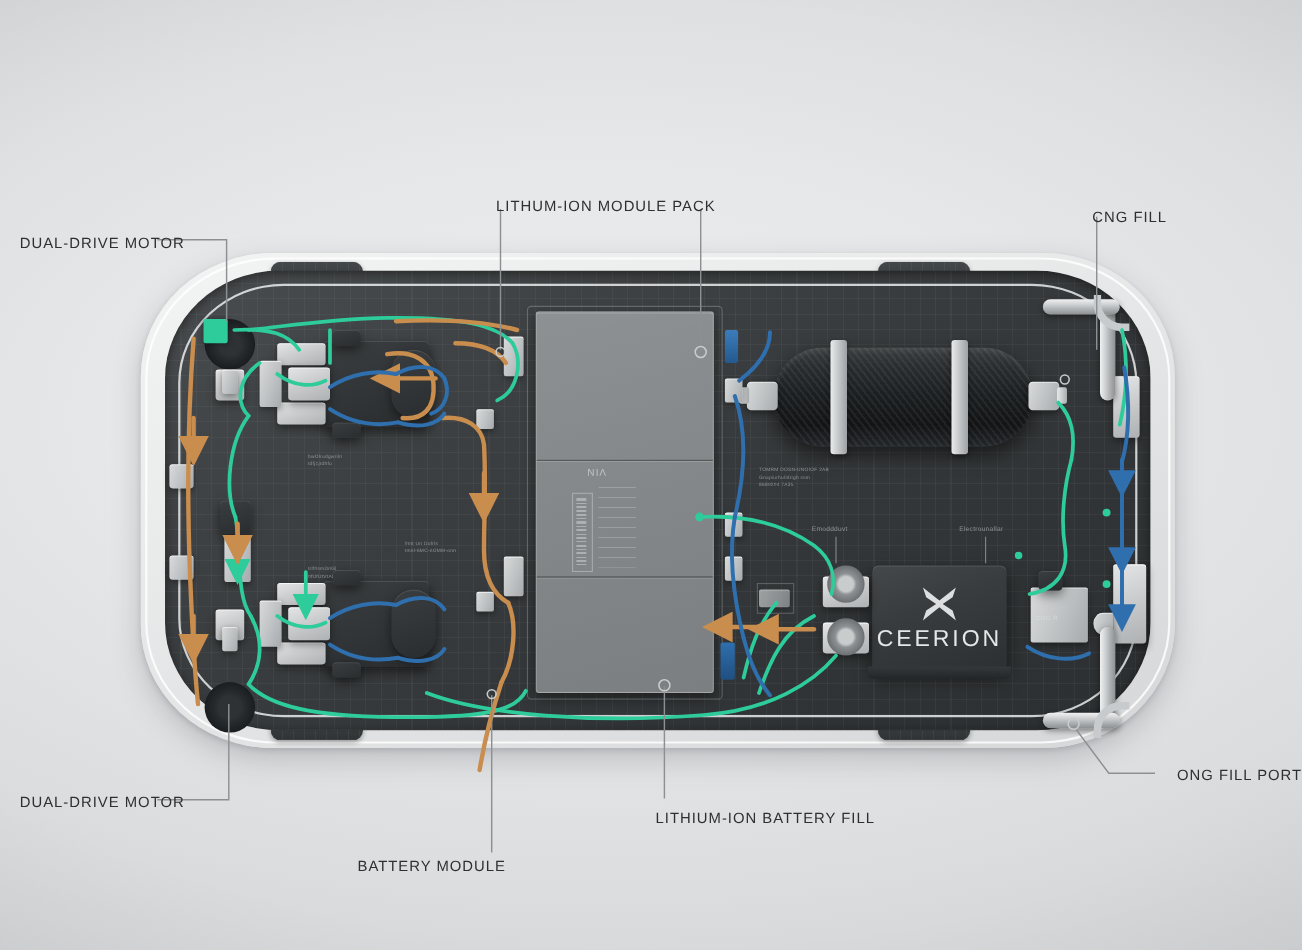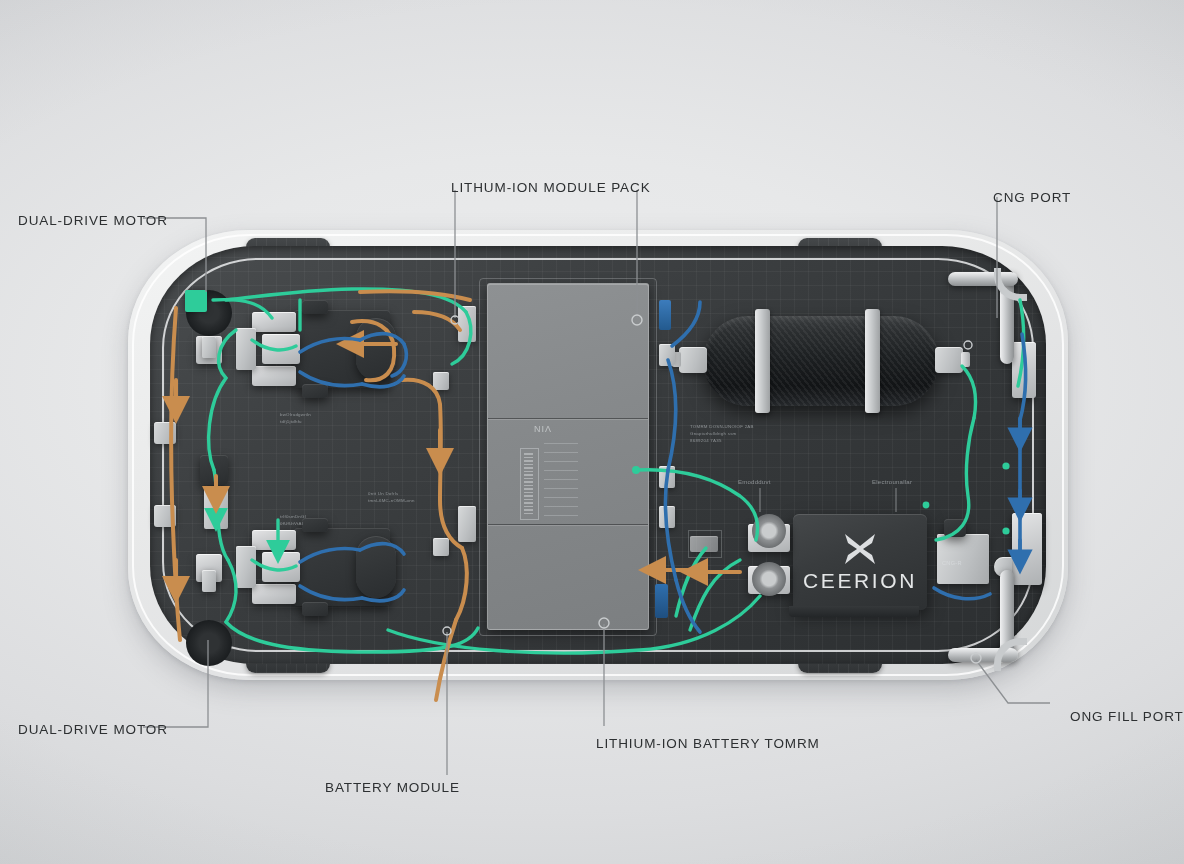--- a/index.html
+++ b/index.html
@@ -178,21 +178,21 @@
 
   <div class="comp tank" style="left:703px;top:316px;width:236px;height:90px;">
     <div class="tank-strap" style="left:52px;"></div>
     <div class="tank-strap" style="left:162px;"></div>
   </div>
   <div class="comp mod-silver2" style="left:679px;top:347px;width:28px;height:26px;border-radius:4px;"></div>
   <div class="comp mod-silver2" style="left:935px;top:347px;width:28px;height:26px;border-radius:4px;"></div>
   <div class="comp" style="left:672px;top:352px;width:9px;height:15px;background:linear-gradient(90deg,#e8e9ea,#a9acae);border-radius:2px;"></div>
   <div class="comp" style="left:961px;top:352px;width:9px;height:15px;background:linear-gradient(90deg,#e8e9ea,#a9acae);border-radius:2px;"></div>
 
-  <div class="comp ceerion" style="left:793px;top:514px;width:134px;height:96px;">
+  <div class="comp ceerion" style="left:793px;top:514px;width:122px;height:96px;">
     <svg width="38" height="34" viewBox="0 0 38 34">
       <path d="M4 2 L19 14 L34 2 L31 11 L22 17 L31 23 L34 32 L19 20 L4 32 L7 23 L16 17 L7 11 Z" fill="#dcdee0"></path>
     </svg>
     <div class="ceerion-word">CEERION</div>
   </div>
   <div class="comp" style="left:789px;top:606px;width:130px;height:11px;background:linear-gradient(180deg,#35383a,#232628);border-radius:0 0 4px 4px;"></div>
 
   <div class="comp mod-silver" style="left:748px;top:524px;width:42px;height:28px;"></div>
   <div class="comp mod-silver" style="left:748px;top:566px;width:42px;height:28px;"></div>
   <div class="rotor" style="left:752px;top:514px;width:34px;height:34px;
@@ -395,19 +395,19 @@
     </g>
 
     <g stroke="rgba(200,205,209,.55)" stroke-width="1" fill="none">
       <path d="M760 488 L 760 512"></path>
       <path d="M896 488 L 896 512"></path>
     </g>
   </svg>
 
   <div class="lbl" style="left:18px;top:213px;">DUAL-DRIVE MOTOR</div>
   <div class="lbl" style="left:451px;top:180px;">LITHUM-ION MODULE PACK</div>
-  <div class="lbl" style="left:993px;top:190px;">CNG PORT</div>
+  <div class="lbl" style="left:993px;top:190px;">CNG FILL</div>
   <div class="lbl" style="left:18px;top:722px;">DUAL-DRIVE MOTOR</div>
   <div class="lbl" style="left:325px;top:780px;">BATTERY MODULE</div>
-  <div class="lbl" style="left:596px;top:736px;">LITHIUM-ION BATTERY TOMRM</div>
-  <div class="lbl" style="left:1070px;top:697px;margin-top:12px;">ONG FILL PORT</div>
+  <div class="lbl" style="left:596px;top:736px;">LITHIUM-ION BATTERY FILL</div>
+  <div class="lbl" style="left:1070px;top:697px;">ONG FILL PORT</div>
 
 </div>
 
 </body></html>

